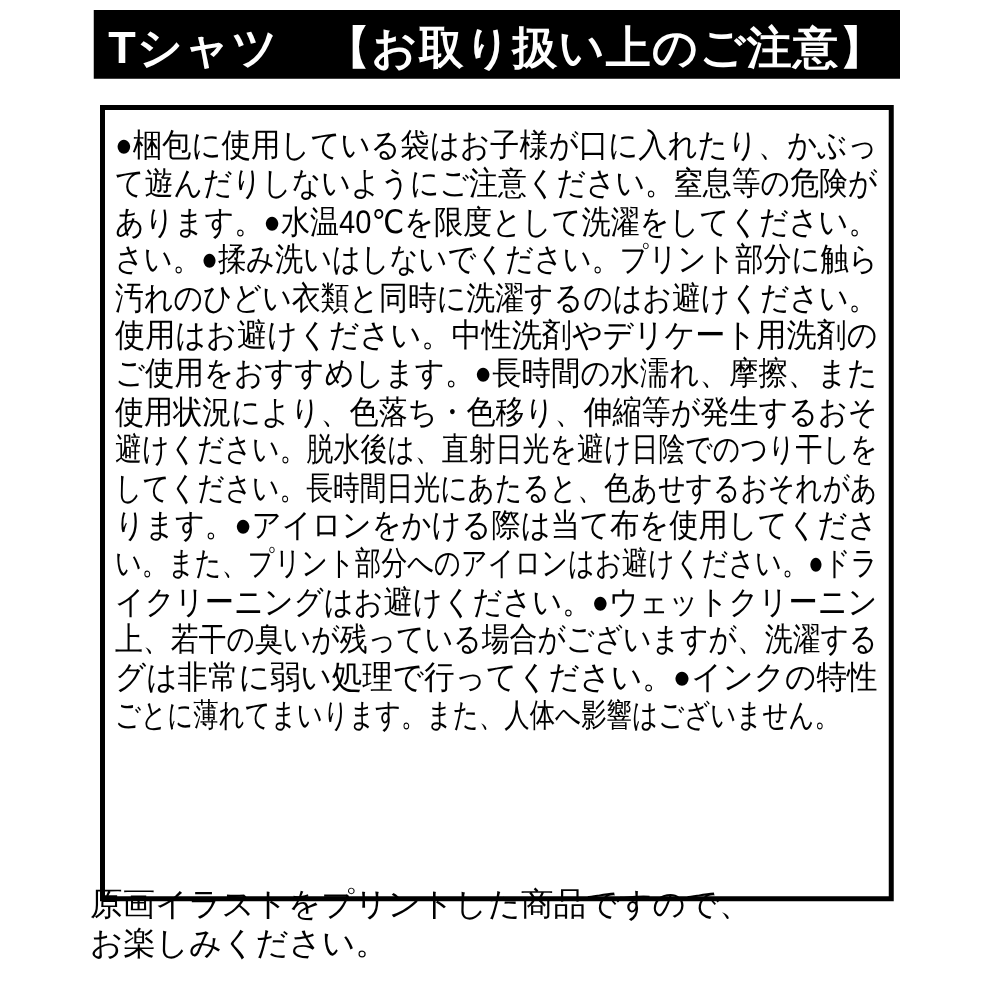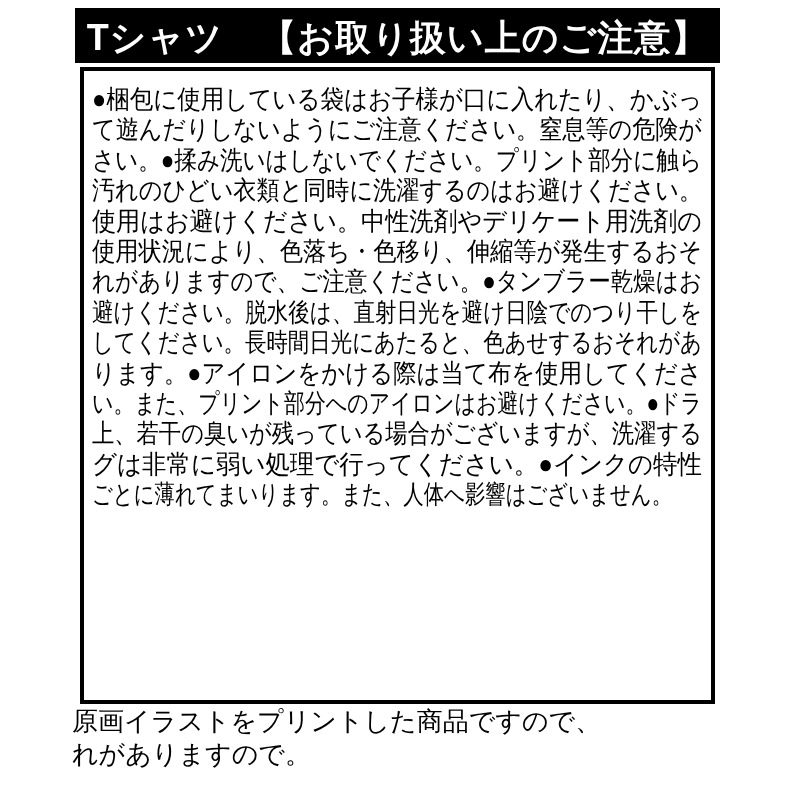--- a/index.html
+++ b/index.html
@@ -17,21 +17,21 @@
     display:flex;align-items:flex-end;justify-content:center;
     padding:0 10px;box-sizing:border-box;
   }
   .header-text{
     font-size:36px;font-weight:bold;letter-spacing:1px;
     display:inline-block;white-space:nowrap;transform-origin:50% 50%;
   }
 
   
   .notice-box{
-    position:absolute;left:80px;top:67px;width:635px;height:637px;
+    position:absolute;left:80px;top:84px;width:635px;height:637px;
     box-sizing:border-box;border:4px solid #000000;background:#ffffff;
     padding:13px 9px 6px 8px;overflow:hidden;
   }
   .jline{height:30.4px;line-height:30.4px;overflow:visible;}
   .jline .fitline{
     display:inline-block;white-space:nowrap;transform-origin:0 50%;
     font-size:26px;font-weight:normal;
   }
 
   
@@ -49,32 +49,34 @@
 
 <div class="page">
 
   <div class="header-bar">
     <span class="header-text fitline" style="transform: none;">Tシャツ　【お取り扱い上のご注意】</span>
   </div>
 
   <div class="notice-box">
     <div class="jline"><span class="fitline" style="transform: scaleX(0.903892);">●梱包に使用している袋はお子様が口に入れたり、かぶっ</span></div>
     <div class="jline"><span class="fitline" style="transform: scaleX(0.888747);">て遊んだりしないようにご注意ください。窒息等の危険が</span></div>
+    <div class="jline"><span class="fitline" style="transform: scaleX(0.895783);">あります。●水温40℃を限度として洗濯をしてください。</span></div>
     <div class="jline"><span class="fitline" style="transform: scaleX(0.867344);">さい。●揉み洗いはしないでください。プリント部分に触ら</span></div>
     <div class="jline"><span class="fitline" style="transform: scaleX(0.888747);">汚れのひどい衣類と同時に洗濯するのはお避けください。</span></div>
     <div class="jline"><span class="fitline" style="transform: scaleX(0.927162);">使用はお避けください。中性洗剤やデリケート用洗剤の</span></div>
+    <div class="jline"><span class="fitline" style="transform: scaleX(0.905527);">ご使用をおすすめします。●長時間の水濡れ、摩擦、また</span></div>
     <div class="jline"><span class="fitline" style="transform: scaleX(0.894305);">使用状況により、色落ち・色移り、伸縮等が発生するおそ</span></div>
-    <div class="jline"><span class="fitline" style="transform: scaleX(0.867344);">れがありますので、ご注意ください。●タンブラー乾燥はお</span></div>
     <div class="jline"><span class="fitline" style="transform: scaleX(0.828207);">避けください。脱水後は、直射日光を避け日陰でのつり干しを</span></div>
     <div class="jline"><span class="fitline" style="transform: scaleX(0.824116);">してください。長時間日光にあたると、色あせするおそれがあ</span></div>
     <div class="jline"><span class="fitline" style="transform: scaleX(0.900639);">ります。●アイロンをかける際は当て布を使用してくださ</span></div>
     <div class="jline"><span class="fitline" style="transform: scaleX(0.805679);">い。また、プリント部分へのアイロンはお避けください。●ドラ</span></div>
+    <div class="jline"><span class="fitline" style="transform: scaleX(0.899021);">イクリーニングはお避けください。●ウェットクリーニン</span></div>
     <div class="jline"><span class="fitline" style="transform: scaleX(0.857043);">上、若干の臭いが残っている場合がございますが、洗濯する</span></div>
     <div class="jline"><span class="fitline" style="transform: scaleX(0.940111);">グは非常に弱い処理で行ってください。●インクの特性</span></div>
     <div class="jline"><span class="fitline" style="transform: scaleX(0.783585);">ごとに薄れてまいります。また、人体へ影響はございません。</span></div>
   </div>
 
   <div class="footer-note">
-    <div class="jline"><span class="fitline" style="transform: none; font-family: Liberation Mono, monospace;">原画イラストをプリントした商品ですので、</span></div>
-    <div class="jline"><span class="fitline" style="transform: none;">れがありますので。</span></div>
+    <div class="jline"><span class="fitline" style="transform: none;">原画イラストをプリントした商品ですので、</span></div>
+    <div class="jline"><span class="fitline" style="transform: none;">お楽しみください。</span></div>
   </div>
 
 </div>
 
 </body></html>

